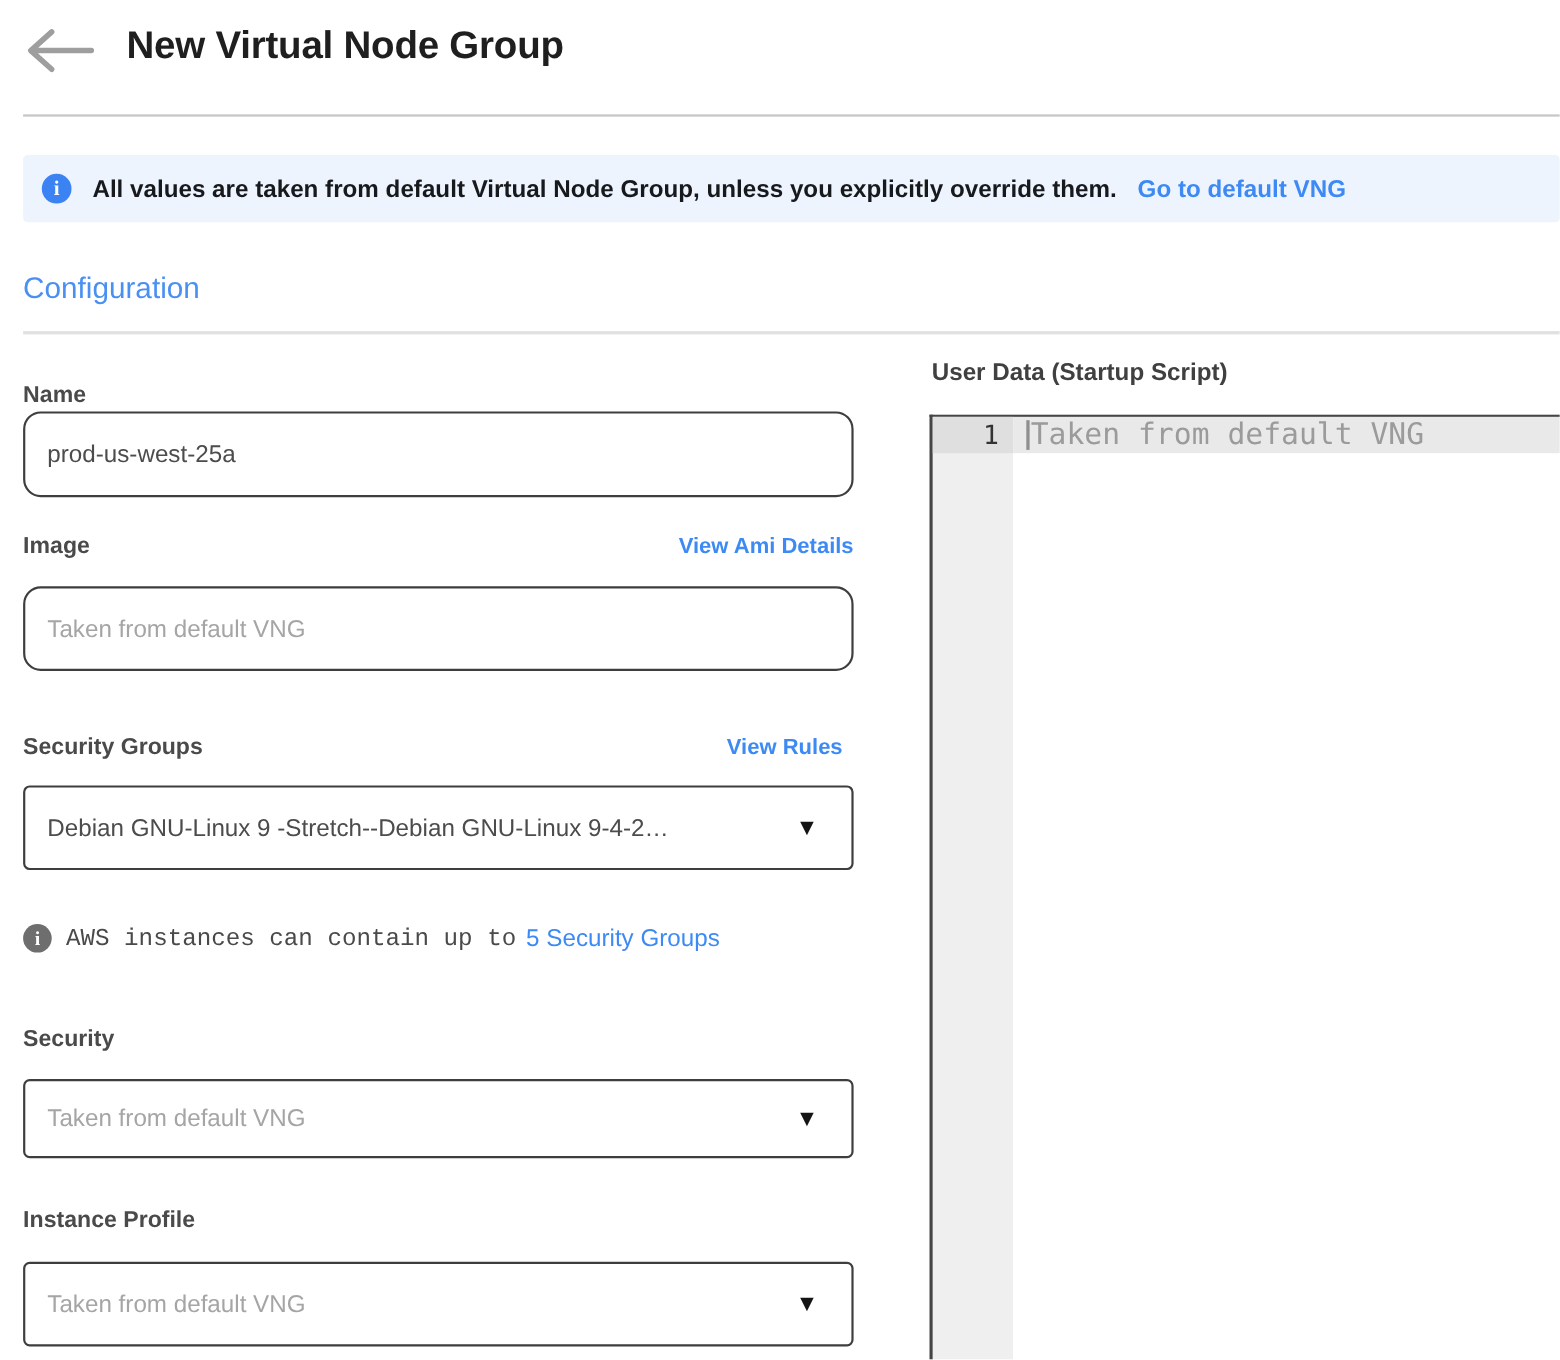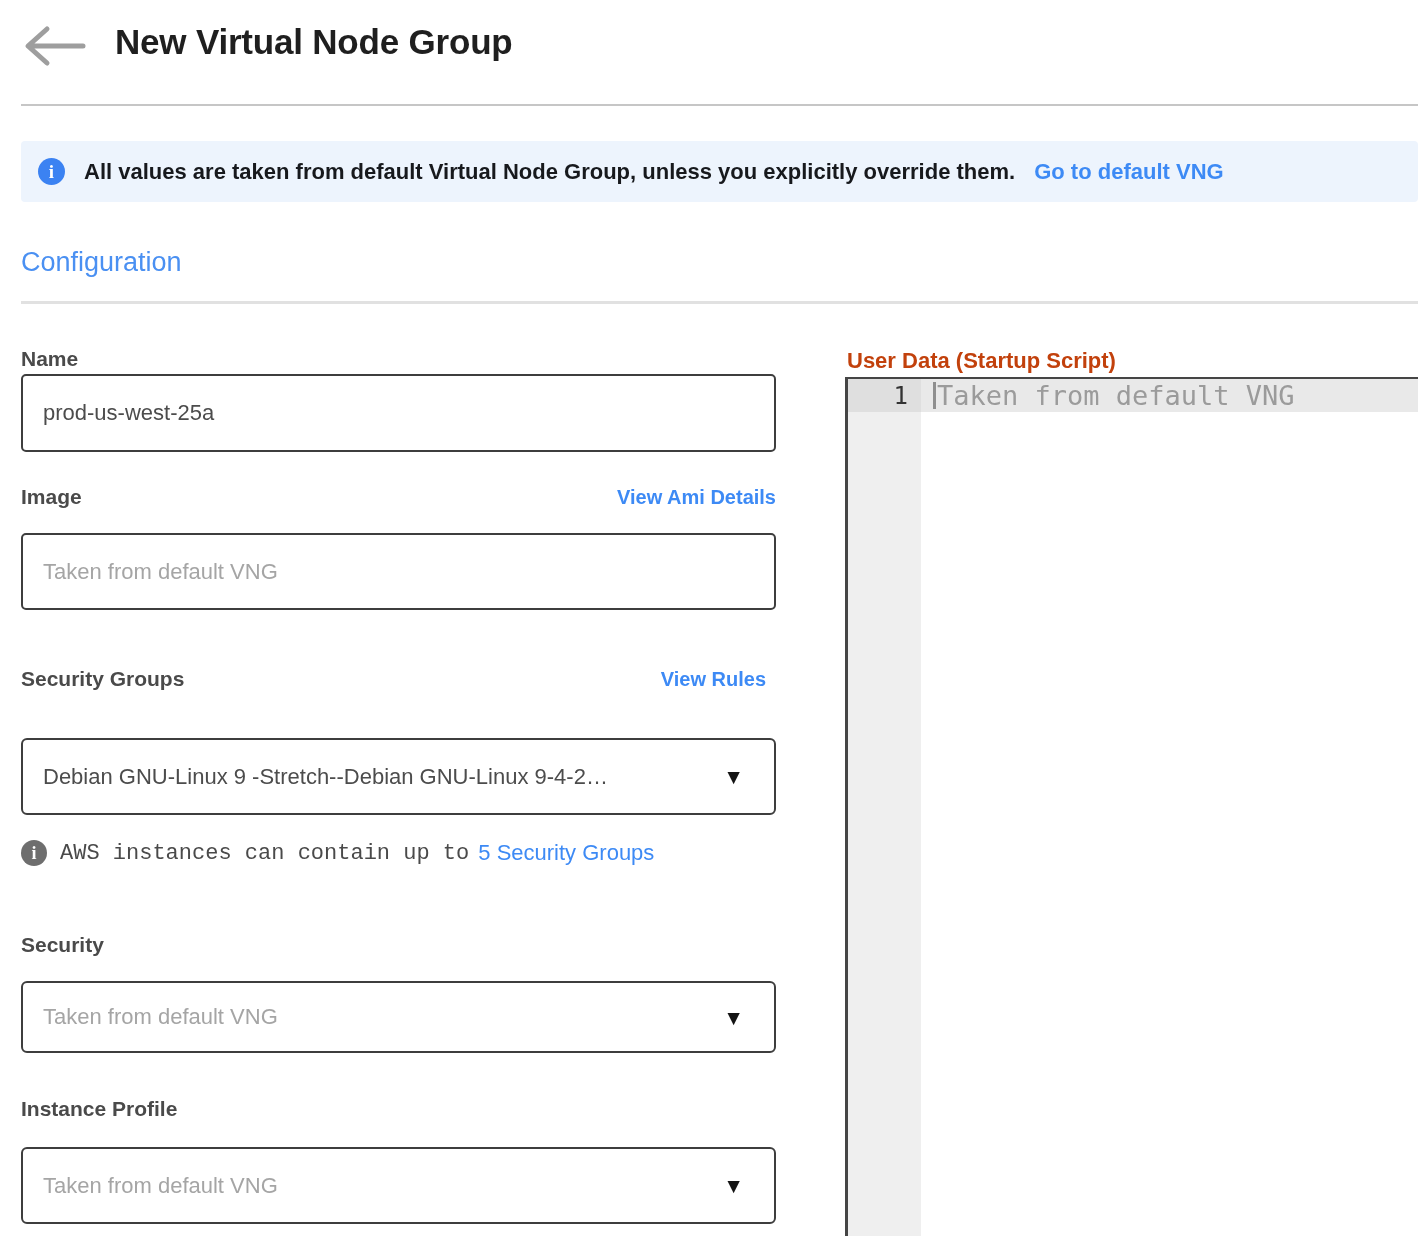--- a/index.html
+++ b/index.html
@@ -33,21 +33,21 @@
   .divider-2 { position:absolute; left:21px; top:301px; width:1397px; height:3px;
                background:#e1e1e1; }
 
   
   .field-label { font-size:21px; font-weight:600; color:#4a4a4a; }
   .row-label { position:absolute; left:21px; width:755px; display:flex;
                justify-content:space-between; align-items:flex-end; }
   .field-link { font-size:20px; font-weight:600; color:#3d8af5; text-decoration:none;
                 cursor:pointer; }
   .text-input { position:absolute; left:21px; width:755px; border:2px solid #3e3e3e;
-                border-radius:5px; background:#fff; font-family:"Liberation Sans", sans-serif;
+                border-radius:16px; background:#fff; font-family:"Liberation Sans", sans-serif;
                 font-size:22px; color:#4c4c4c; padding:0 0 0 20px; outline:none; }
   .text-input::placeholder { color:#a5a5a5; opacity:1; }
   .select-box { position:absolute; left:21px; width:755px; border:2px solid #3e3e3e;
                 border-radius:6px; background:#fff; display:flex; align-items:center;
                 padding:0 30px 0 20px; cursor:pointer; }
   .select-value { font-size:22px; color:#4c4c4c; white-space:nowrap; overflow:hidden;
                   text-overflow:ellipsis; flex:1; }
   .select-value.placeholder { color:#a5a5a5; }
   .caret-down { font-size:21px; color:#141414; margin-left:16px; line-height:1;
                 flex-shrink:0; }
@@ -56,22 +56,22 @@
               align-items:center; }
   .info-icon-gray { width:26px; height:26px; border-radius:50%; background:#6e6e6e;
                     color:#fff; display:flex; align-items:center; justify-content:center;
                     font-size:18px; font-weight:700; font-family:"Liberation Serif", serif;
                     flex-shrink:0; }
   .note-text { margin-left:13px; font-size:22px; color:#4a4a4a;font-family:Liberation Mono, monospace; }
   .note-link { margin-left:9px; font-size:22px; color:#3d8af5; 
                cursor:pointer; }
 
   
-  .userdata-label { position:absolute; left:847px; top:348px; font-size:22px;
-                    font-weight:600; color:#c2410c; }
+  .userdata-label { position:absolute; left:847px; top:325px; font-size:22px;
+                    font-weight:600; color:#404040; }
   .editor { position:absolute; left:845px; top:377px; right:0; bottom:0;
             border-top:2px solid #454545; border-left:3px solid #454545;
             background:#fff; display:flex; cursor:text; }
   .gutter { width:73px; background:#efefef; flex-shrink:0; }
   .gutter-line { height:33px; display:flex; align-items:center;
                  justify-content:flex-end; padding-right:13px;
                  font-family:"DejaVu Sans Mono", monospace; font-size:24px;
                  color:#333; }
   .gutter-line.active { background:#dfdfdf; }
   .code-area { flex:1; }
@@ -112,21 +112,21 @@
   <div class="row-label" style="top:485px;">
     <span class="field-label">Image</span>
     <a class="field-link">View Ami Details</a>
   </div>
   <input class="text-input" style="top: 533px; height: 77px;" type="text" placeholder="Taken from default VNG">
 
   <div class="row-label" style="top:667px;">
     <span class="field-label">Security Groups</span>
     <a class="field-link" style="margin-right:10px;">View Rules</a>
   </div>
-  <div class="select-box" style="top:714px; height:77px;margin-top:24px;">
+  <div class="select-box" style="top:714px; height:77px;">
     <span class="select-value">Debian GNU-Linux 9 -Stretch--Debian GNU-Linux 9-4-2…</span>
     <span class="caret-down">▼</span>
   </div>
 
   <div class="note-row">
     <span class="info-icon-gray">i</span>
     <span class="note-text">AWS instances can contain up to</span>
     <a class="note-link">5 Security Groups</a>
   </div>
 

